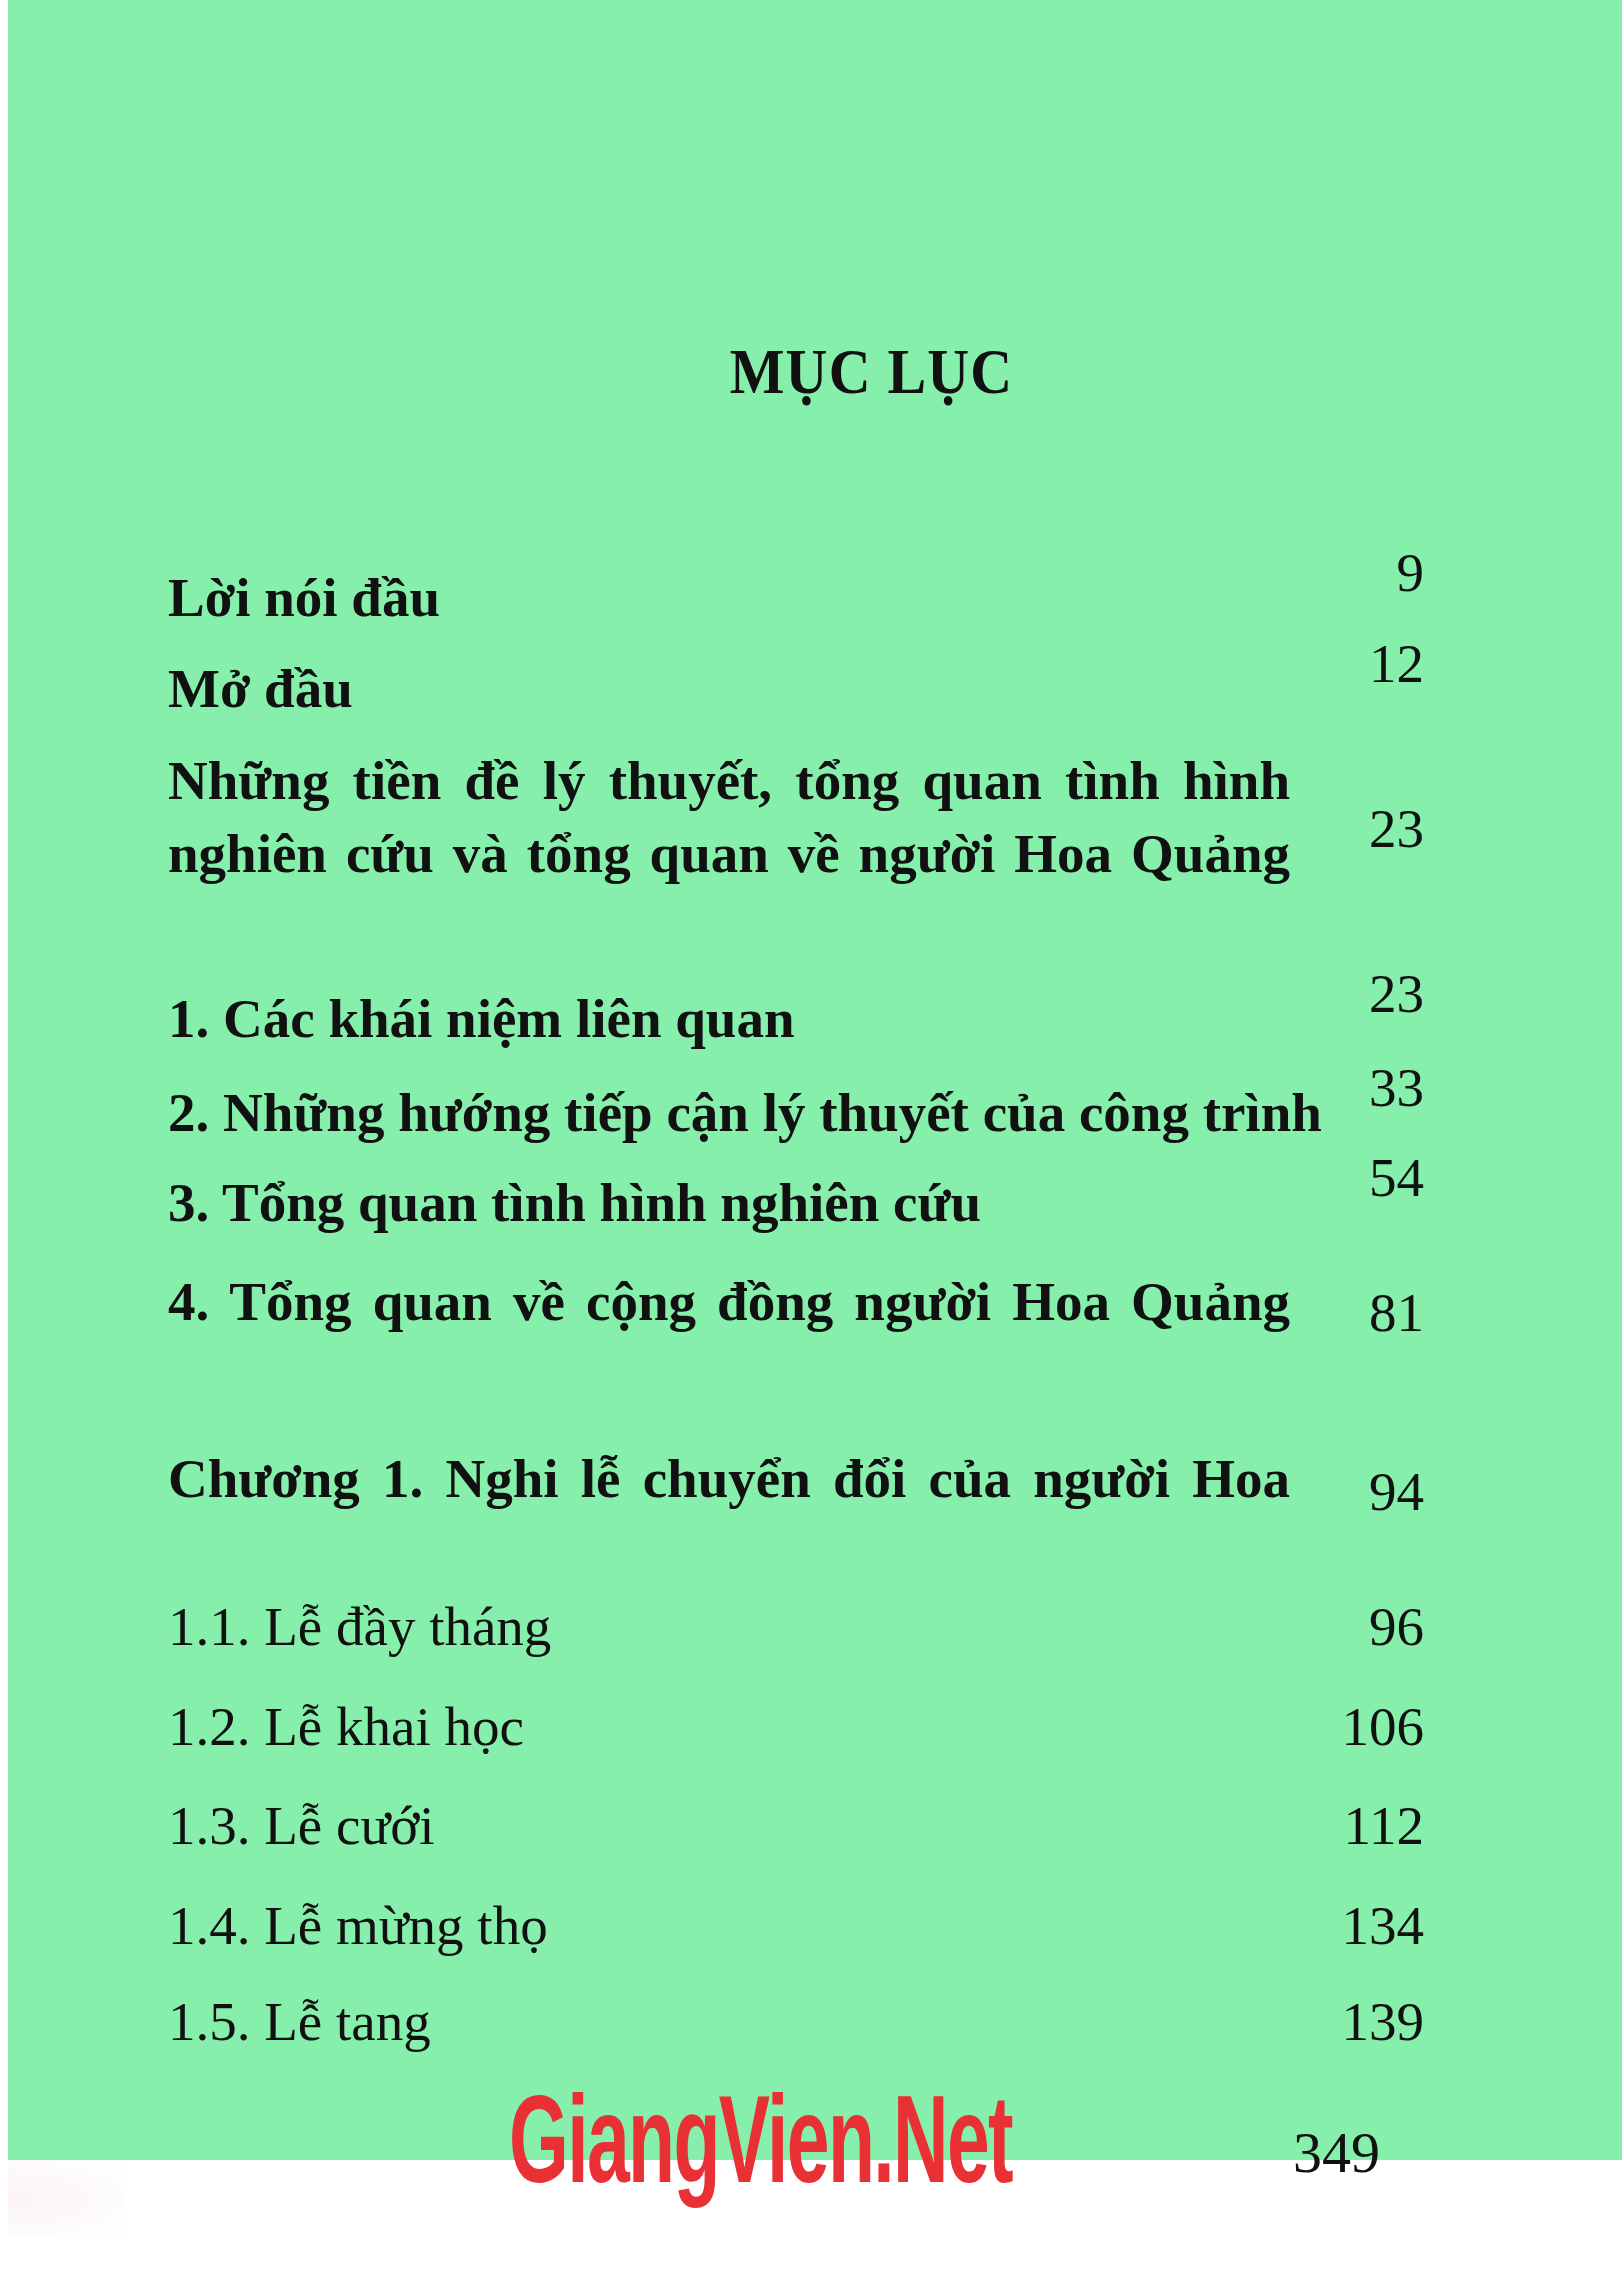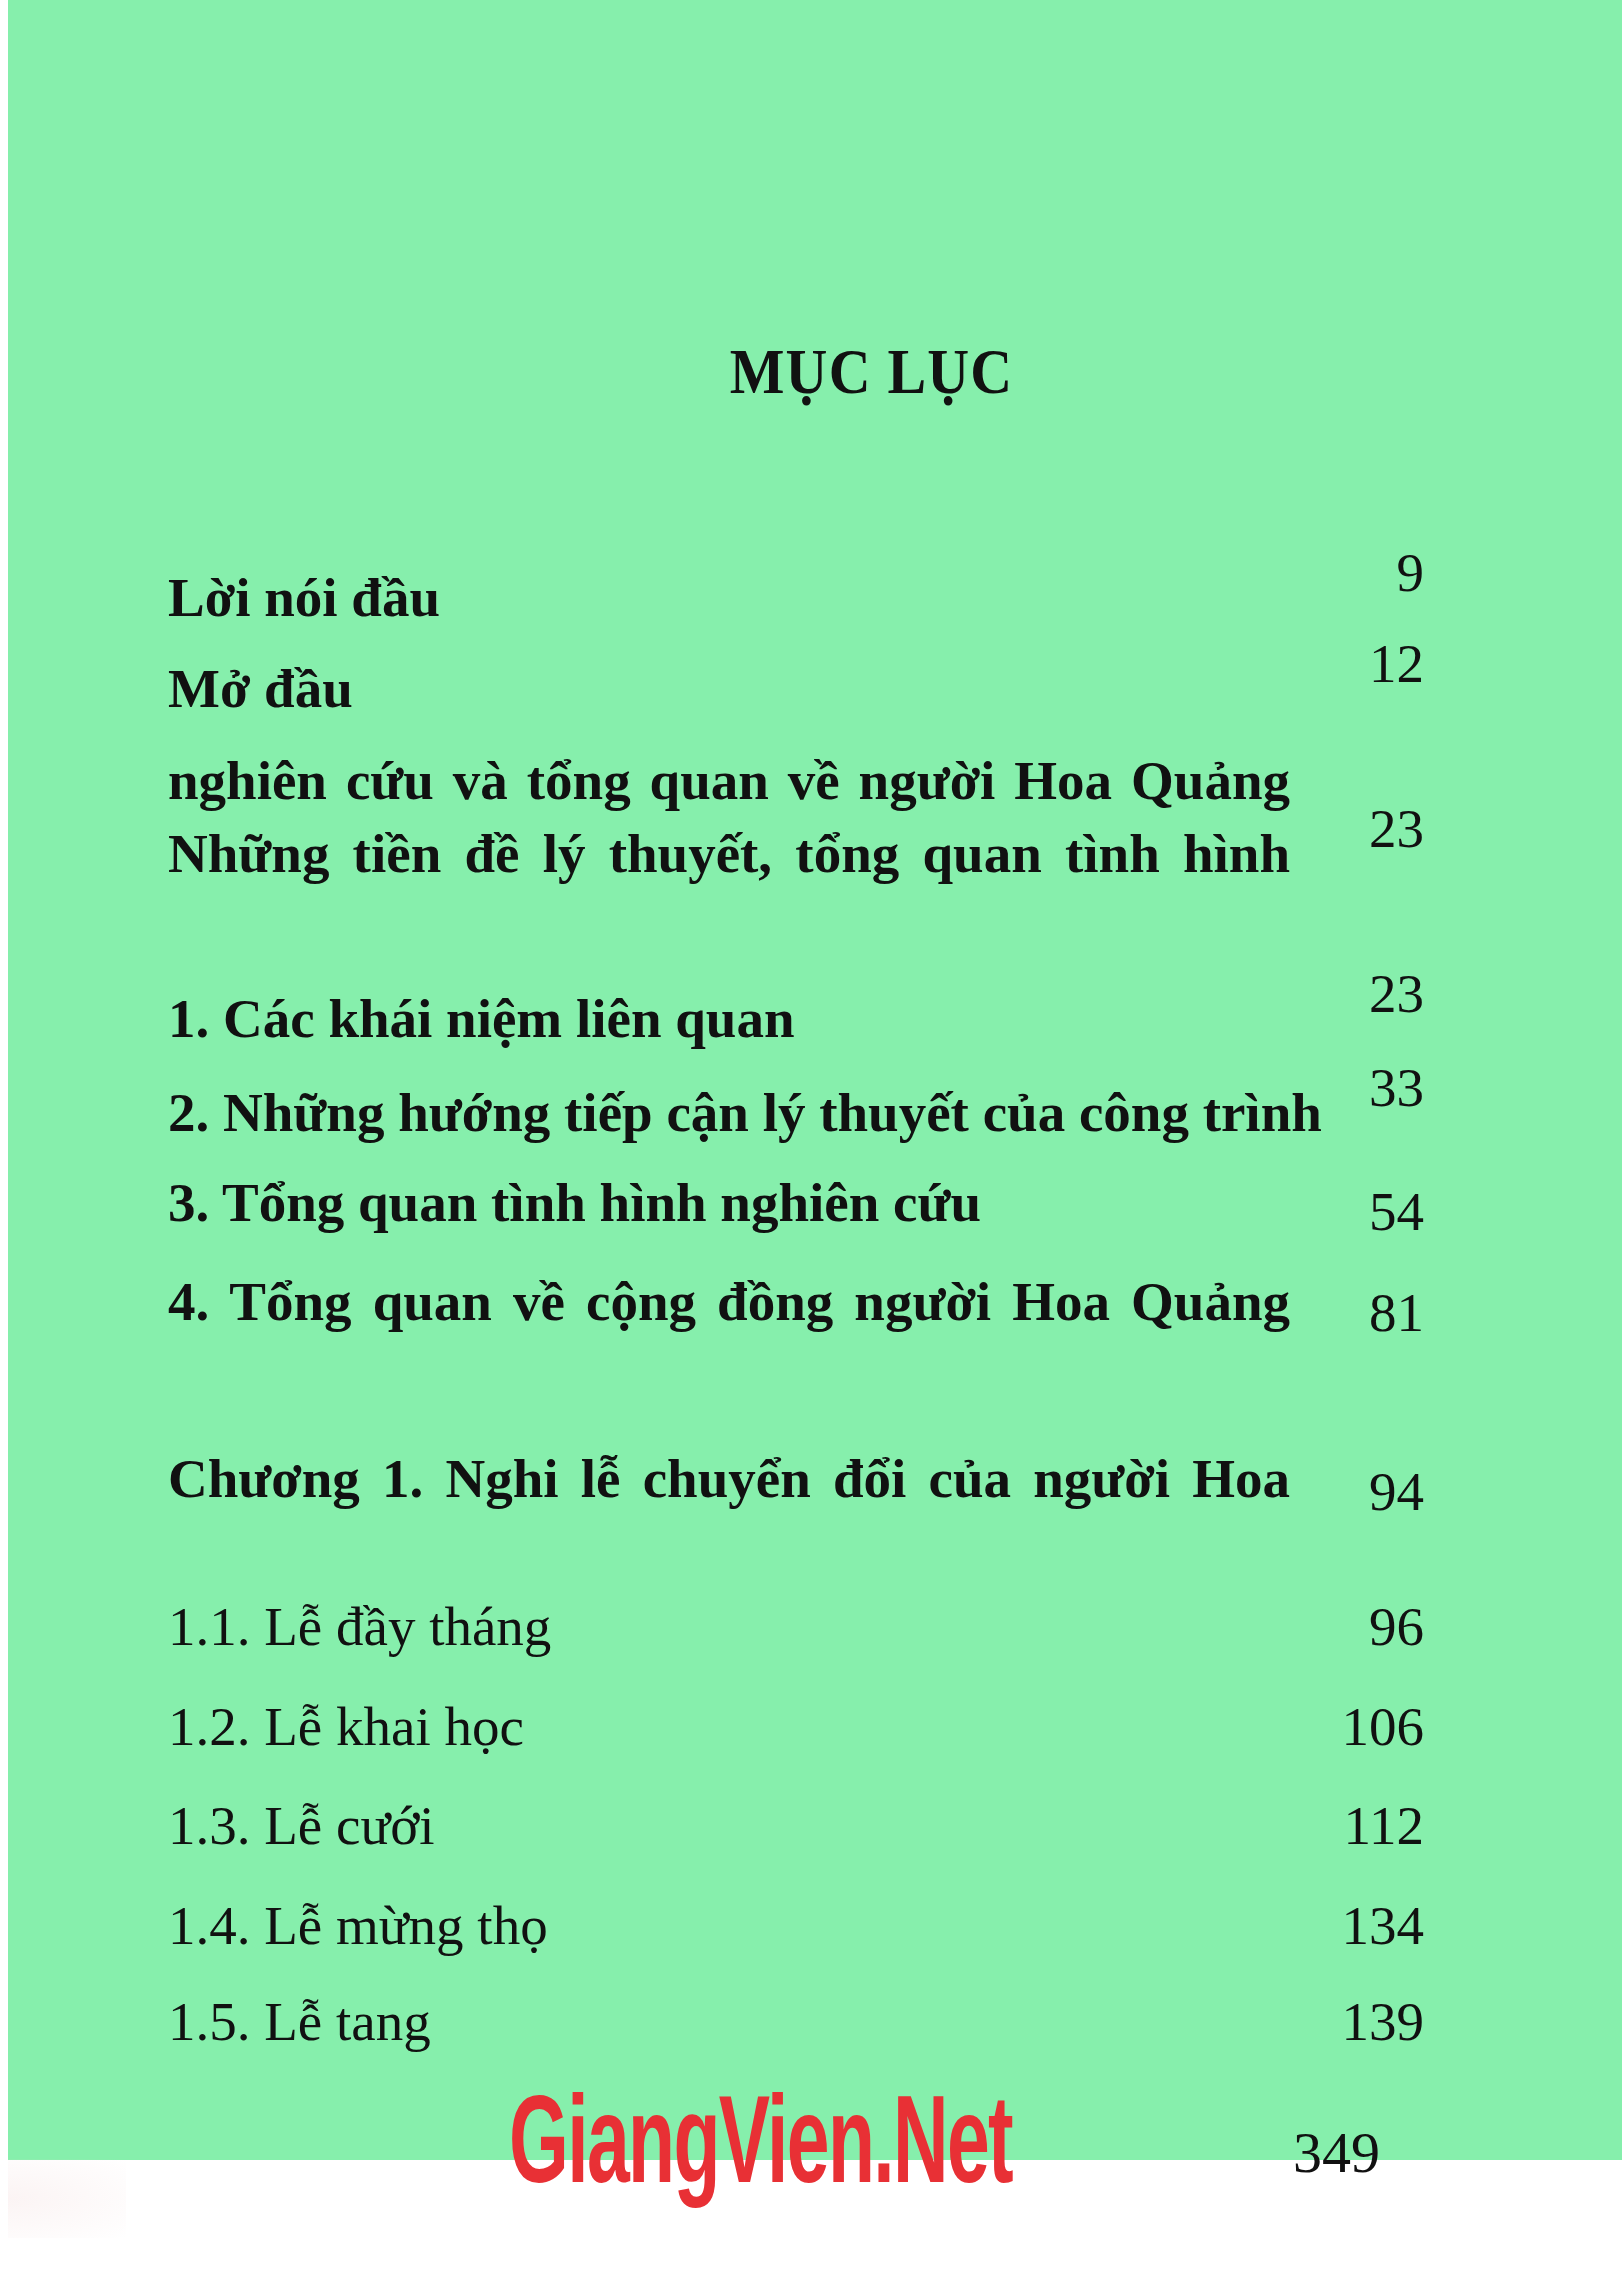--- a/index.html
+++ b/index.html
@@ -59,22 +59,22 @@
 
   <div class="entry" style="top:627px;">
     <div class="text bold single">
       <span class="line last">Mở đầu</span>
     </div>
     <div class="page-num" style="top:0px;">12</div>
   </div>
 
   <div class="entry" style="top:719px;">
     <div class="text bold">
+      <span class="line">Những tiền đề lý thuyết, tổng quan tình hình</span>
       <span class="line">nghiên cứu và tổng quan về người Hoa Quảng</span>
-      <span class="line">Những tiền đề lý thuyết, tổng quan tình hình</span>
     </div>
     <div class="page-num" style="top:73px;">23</div>
   </div>
 
   <div class="entry" style="top:957px;">
     <div class="text bold single">
       <span class="line last">1. Các khái niệm liên quan</span>
     </div>
     <div class="page-num" style="top:0px;">23</div>
   </div>
@@ -83,21 +83,21 @@
     <div class="text bold single">
       <span class="line last">2. Những hướng tiếp cận lý thuyết của công trình</span>
     </div>
     <div class="page-num" style="top:0px;">33</div>
   </div>
 
   <div class="entry" style="top:1141px;">
     <div class="text bold single">
       <span class="line last">3. Tổng quan tình hình nghiên cứu</span>
     </div>
-    <div class="page-num" style="top:0px;margin-top:34px;">54</div>
+    <div class="page-num" style="top:0px;">54</div>
   </div>
 
   <div class="entry" style="top:1240px;">
     <div class="text bold">
       <span class="line">4. Tổng quan về cộng đồng người Hoa Quảng</span>
     </div>
     <div class="page-num" style="top:36px;">81</div>
   </div>
 
   <div class="entry" style="top:1417px;">

